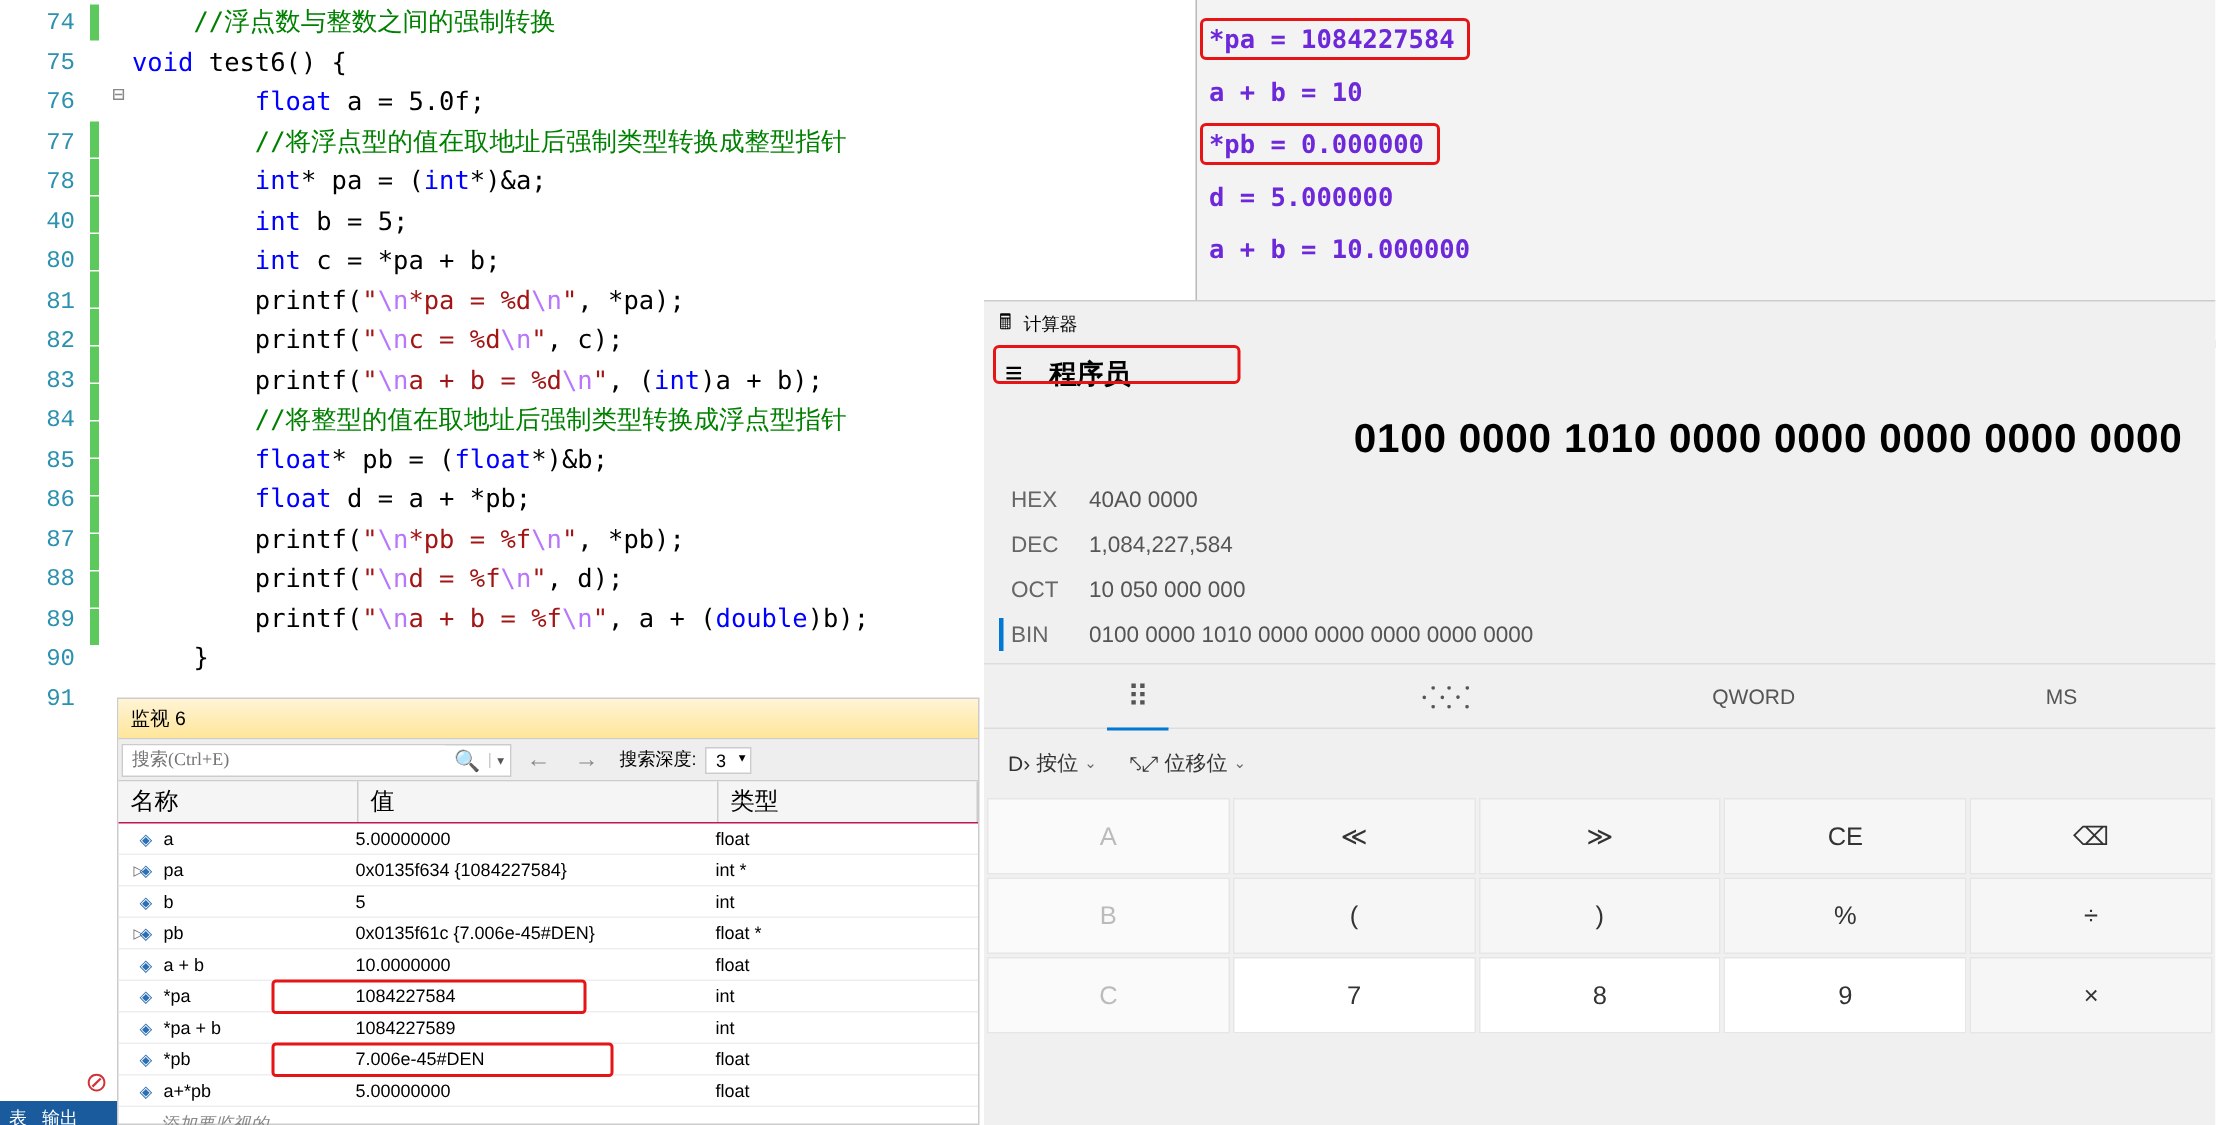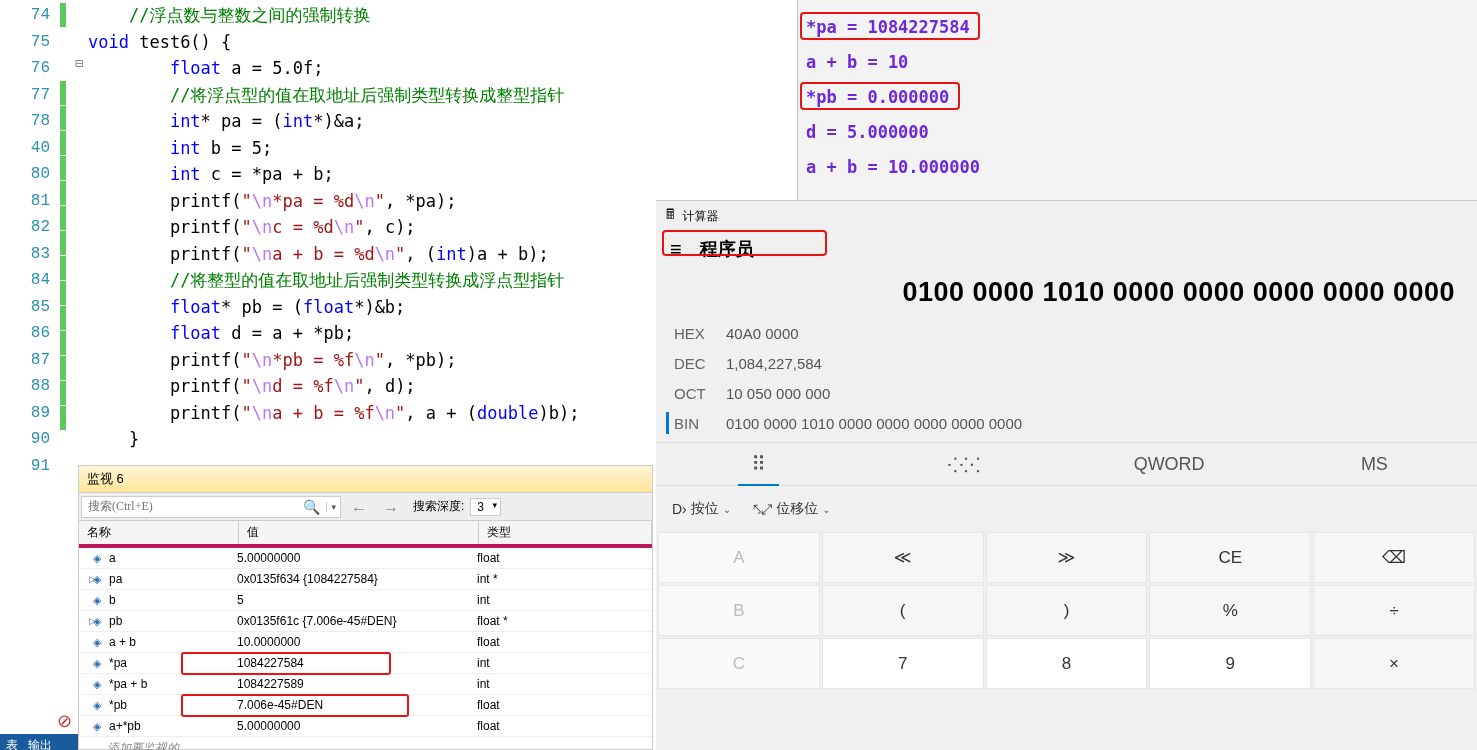--- a/index.html
+++ b/index.html
@@ -24,21 +24,21 @@
 .watch-title { background:linear-gradient(#fff4d6,#ffe69a); padding:4px 8px; font-size:13px; border-bottom:1px solid #ccc; }
 .watch-toolbar { display:flex; align-items:center; border-bottom:1px solid #ccc; background:#eee; height:28px; }
 .search-box { flex:0 0 260px; display:flex; align-items:center; border:1px solid #ccc; background:#fff; margin:2px; height:22px; }
 .search-box input { border:none; outline:none; padding:2px 6px; flex:1; font-size:12px; color:#888;font-family:Liberation Serif, serif; }
 .search-box .mag { padding:0 6px; color:#555; font-size:14px; }
 .search-box .dd { padding:0 4px; color:#555; border-left:1px solid #ccc; font-size:9px; }
 .nav-arrow { padding:0 8px; color:#888; font-size:16px; }
 .depth-label { padding:0 6px; font-size:12px; }
 .depth-sel { border:1px solid #ccc; background:#fff; padding:1px 16px 1px 6px; font-size:12px; position:relative; }
 .depth-sel::after { content:"▾"; position:absolute; right:3px; font-size:9px; }
-.watch-head { display:flex; background:#f5f5f5; border-bottom:4px solid #be185d; font-size:12px; }
+.watch-head { display:flex; background:#f5f5f5; border-bottom:1px solid #be185d; font-size:16px; }
 .watch-head div { padding:3px 8px; border-right:1px solid #ccc; }
 .wcol1 { width:160px; } .wcol2 { width:240px; } .wcol3 { flex:1; }
 .watch-row { display:flex; font-size:12px; border-bottom:1px solid #eee; height:21px; align-items:center; position:relative; }
 .watch-row .tr { width:14px; text-align:center; color:#666; font-size:9px; padding-left:10px; }
 .watch-row .cube { width:14px; color:#2b6fb5; font-size:11px; }
 .watch-row .n { width:122px; padding-left:2px; }
 .watch-row .v { width:240px; padding-left:8px; }
 .watch-row .t { flex:1; padding-left:8px; }
 .watch-hi { position:absolute; border:2px solid #e61414; border-radius:3px; pointer-events:none; left:102px; height:23px; }
 .watch-add { font-style:italic; color:#888; padding:3px 28px; font-size:12px; }
@@ -62,21 +62,21 @@
 .calc-header .mode { font-size:18px; font-weight:600; }
 .calc-header .ontop { margin-left:auto; font-size:18px; color:#555; }
 .calc-display { text-align:right; padding:10px 22px 6px; font-size:27px; font-weight:600; letter-spacing:0.5px; }
 .calc-bases { padding:4px 10px; }
 .calc-bases .brow { display:flex; align-items:center; height:30px; font-size:15px; padding-left:8px; position:relative; }
 .calc-bases .blabel { width:52px; color:#666; }
 .calc-bases .bval { color:#555; }
 .calc-bases .bar { width:3px; background:#0078d4; position:absolute; left:0; top:4px; bottom:4px; }
 .dec-hi { position:absolute; border:2.5px solid #e61414; border-radius:4px; left:6px; top:29px; width:165px; height:26px; pointer-events:none; }
 .calc-modes { display:flex; border-top:1px solid #ddd; border-bottom:1px solid #ddd; height:44px; align-items:center; }
-.calc-modes .mbtn { flex:1; text-align:center; font-size:18px; color:#555; position:relative; }
+.calc-modes .mbtn { flex:1; text-align:center; font-size:14px; color:#555; position:relative; }
 .calc-modes .kp { font-size:20px; }
 .calc-modes .active::after { content:""; position:absolute; left:40%; right:40%; bottom:-10px; height:2px; background:#0078d4; }
 .calc-ops { display:flex; align-items:center; gap:4px; padding:10px 14px; font-size:14px; color:#333; }
 .calc-ops .opbtn { display:flex; align-items:center; gap:4px; padding:4px 2px; }
 .calc-ops .chev { font-size:10px; color:#666; }
 .calc-keys { display:flex; flex-direction:column; }
 .calc-keys .krow { display:flex; gap:2px; padding:0 2px 2px; }
 .calc-keys .key { flex:1; height:51px; background:#fafafa; display:flex; align-items:center; justify-content:center; font-size:17px; color:#333; border:1px solid #e6e6e6; }
 .calc-keys .key.op { background:#f6f6f6; }
 .calc-keys .key.dis { color:#bbb; }

